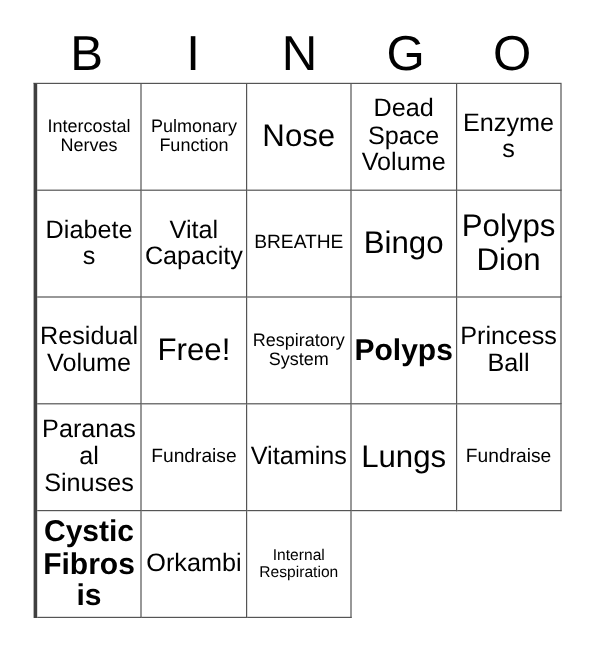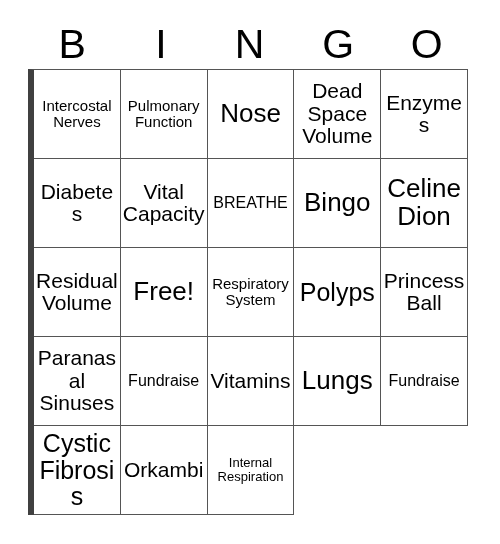--- a/index.html
+++ b/index.html
@@ -38,21 +38,21 @@
     letter-spacing: 0;
     color: #000000;
   }
 
   
   #grid {
     display: grid;
     grid-template-columns: repeat(5, 1fr);
     grid-template-rows: repeat(5, 89px);
     border-top: 1px solid #555555;
-    border-left: 6px solid #404040;
+    border-left: 3px solid #404040;
     width: 440px;
     box-sizing: border-box;
   }
   .cell {
     border-right: 1px solid #555555;
     border-bottom: 1px solid #555555;
     box-sizing: border-box;
     display: flex;
     align-items: center;
     justify-content: center;
@@ -66,21 +66,21 @@
     line-height: 1.07;
     word-wrap: break-word;
     white-space: pre-line;
   }
 
   
   .sz-xs  { font-size: 13px; }
   .sz-s   { font-size: 15px; }
   .sz-m   { font-size: 16px; }
   .sz-l   { font-size: 21px; }
-  .sz-xl  { font-size: 25px; }
+  .sz-xl  { font-size: 25px; font-weight: bold; }
   .sz-xxl { font-size: 26px; }
 </style>
 </head>
 <body>
 
 <div id="card">
 
   <div id="header">
     <div class="header-letter">B</div>
     <div class="header-letter">I</div>
@@ -114,21 +114,21 @@
         <span class="cell-text sz-l">Vital Capacity</span>
       </div>
     <div class="cell">
         <span class="cell-text sz-m">BREATHE</span>
       </div>
     <div class="cell">
         <span class="cell-text sz-xxl">Bingo</span>
       </div>
 
     <div class="cell">
-        <span class="cell-text sz-xxl">Celine Dion</span>
+        <span class="cell-text sz-xxl">Polyps Dion</span>
       </div>
     <div class="cell">
         <span class="cell-text sz-l">Residual Volume</span>
       </div>
     <div class="cell">
         <span class="cell-text sz-xxl">Free!</span>
       </div>
     <div class="cell">
         <span class="cell-text sz-s">Respiratory System</span>
       </div>

